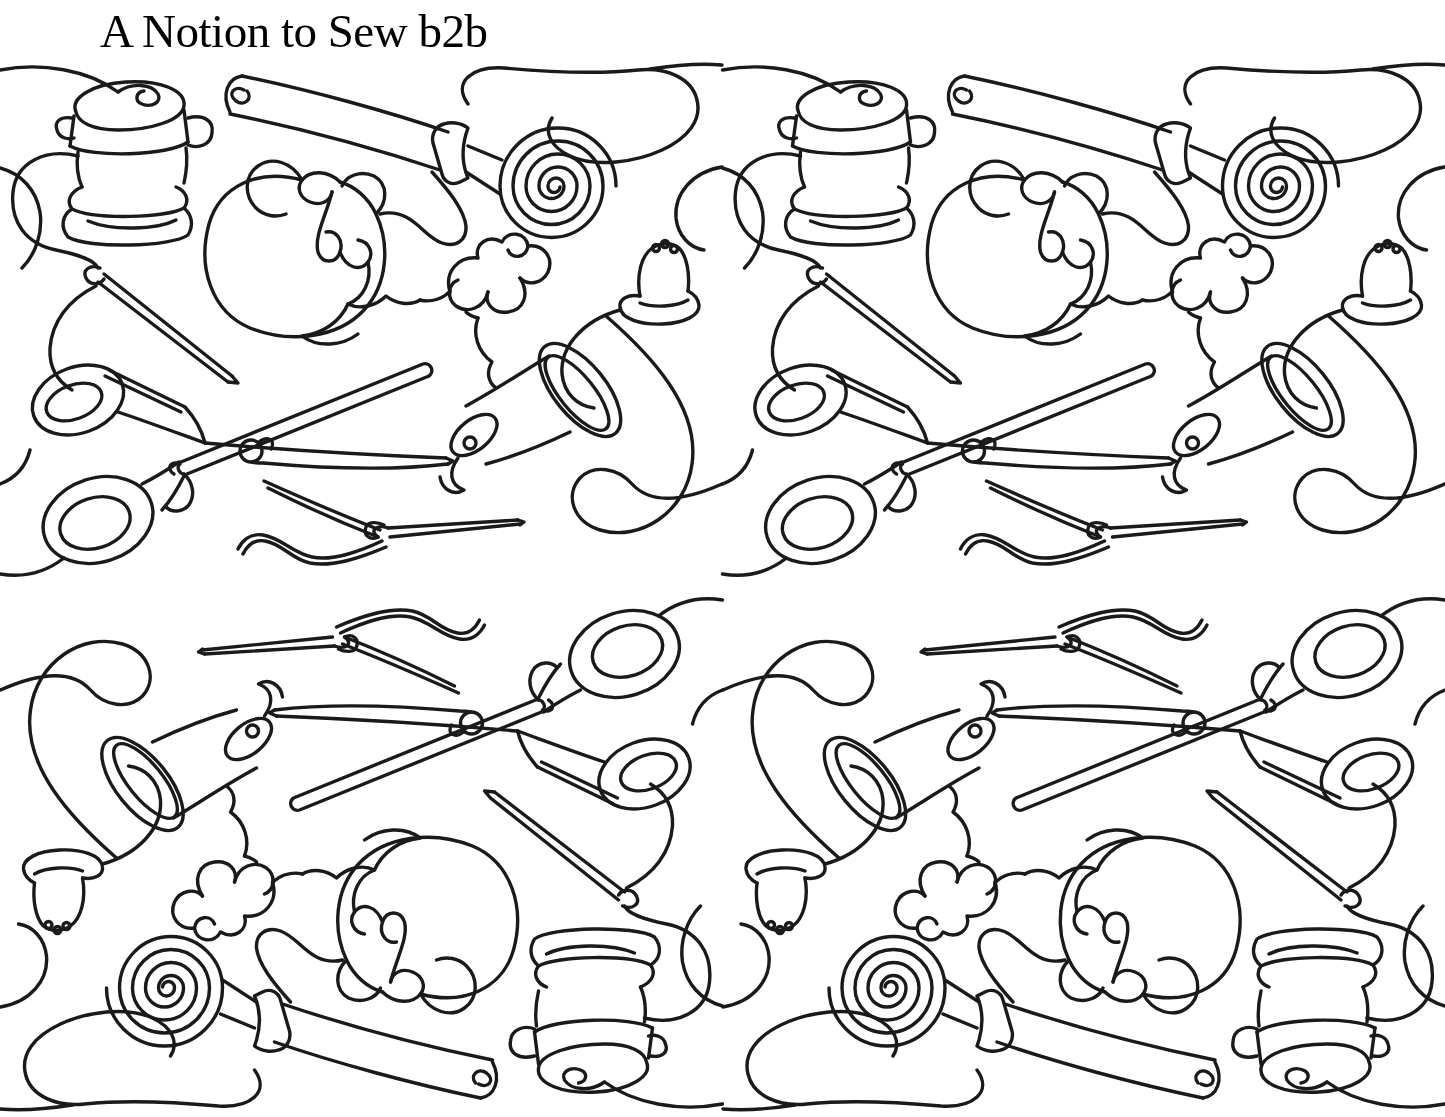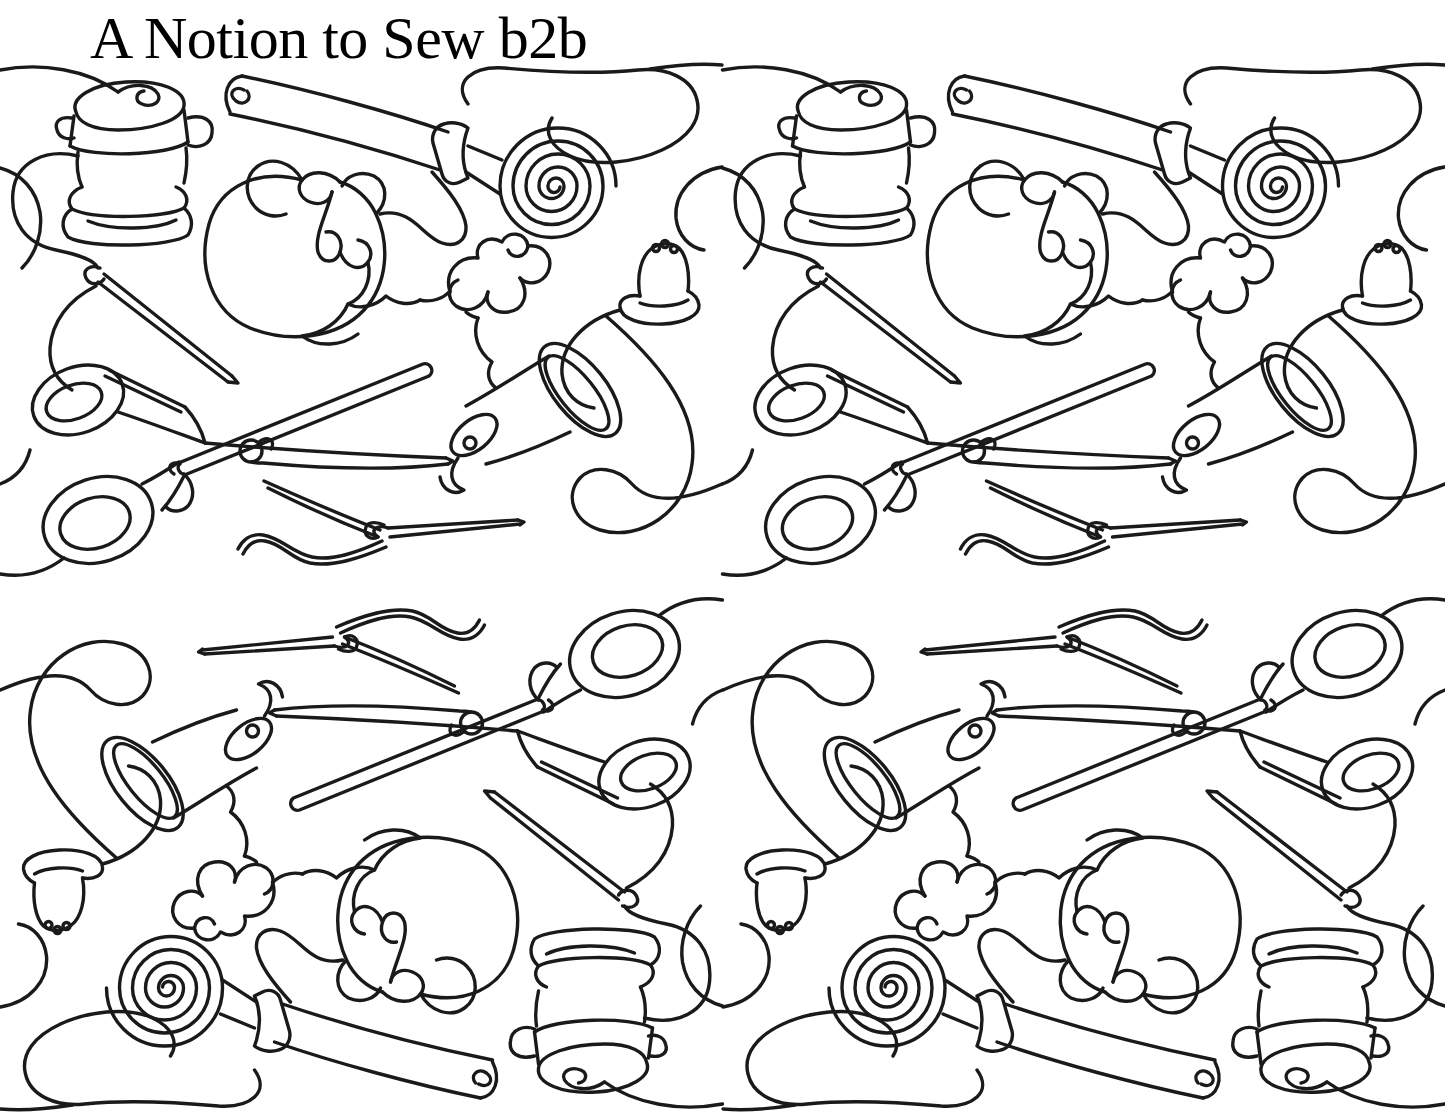--- a/index.html
+++ b/index.html
@@ -5,23 +5,23 @@
   html, body { margin: 0; padding: 0; }
   body {
     width: 1445px; height: 1117px;
     background: #ffffff;
     position: relative;
     overflow: hidden;
     font-family: "Liberation Serif", serif;
   }
   .page { width: 1445px; height: 1117px; position: relative; background: #ffffff; }
   h1.pattern-title {
-    position: absolute; left: 90px; top: 4px; margin: 0;
+    position: absolute; left: 100px; top: 4px; margin: 0;
     font-family: "Liberation Serif", serif;
-    font-size: 60px; font-weight: 400; color: #000000;
+    font-size: 47px; font-weight: 400; color: #000000;
     letter-spacing: -0.5px; white-space: nowrap;
   }
   svg.pantograph { position: absolute; left: 0; top: 60px; display: block; }
   svg.pantograph path, svg.pantograph ellipse, svg.pantograph circle {
     fill: none;
     stroke: #1a1a1a;
     stroke-width: 3.4;
     stroke-linecap: round;
     stroke-linejoin: round;
   }

